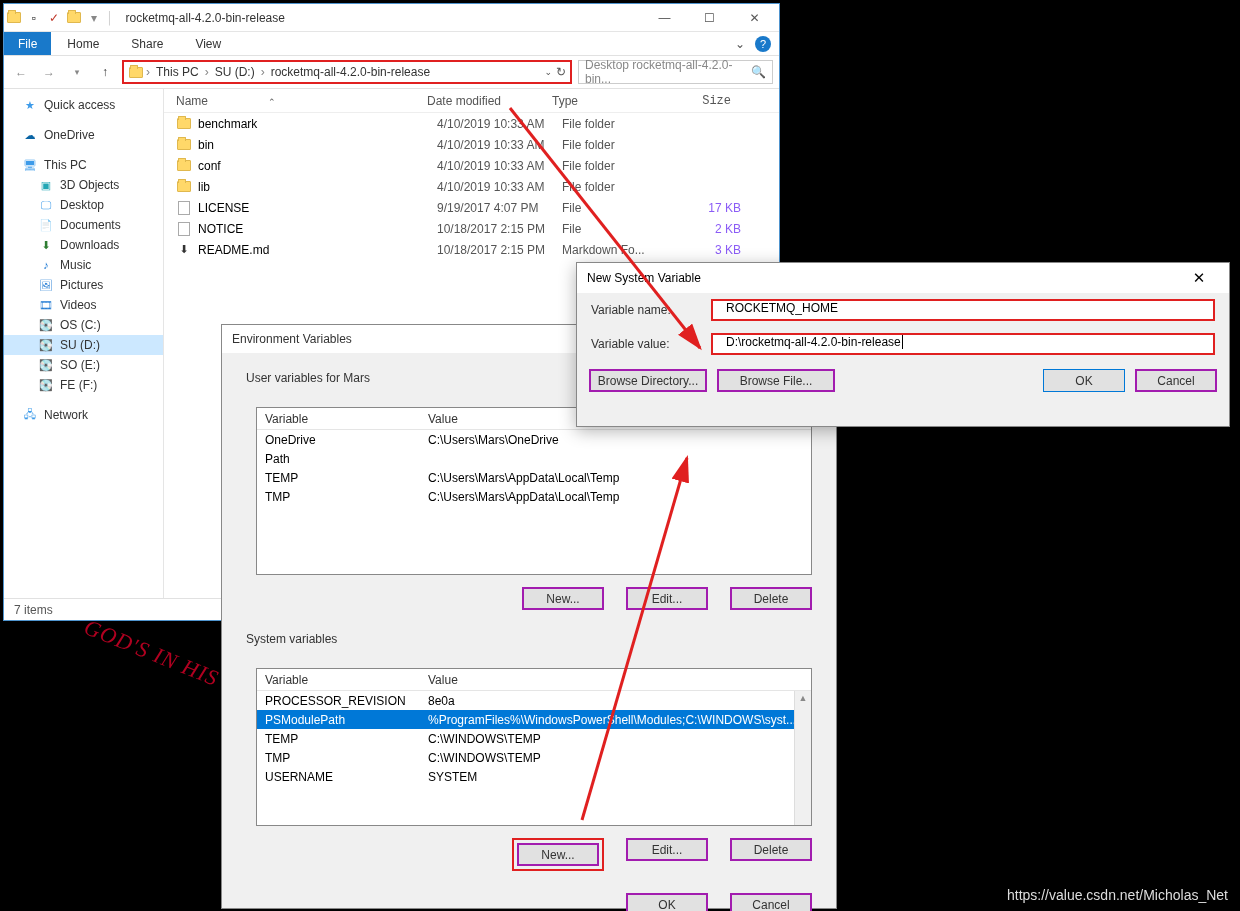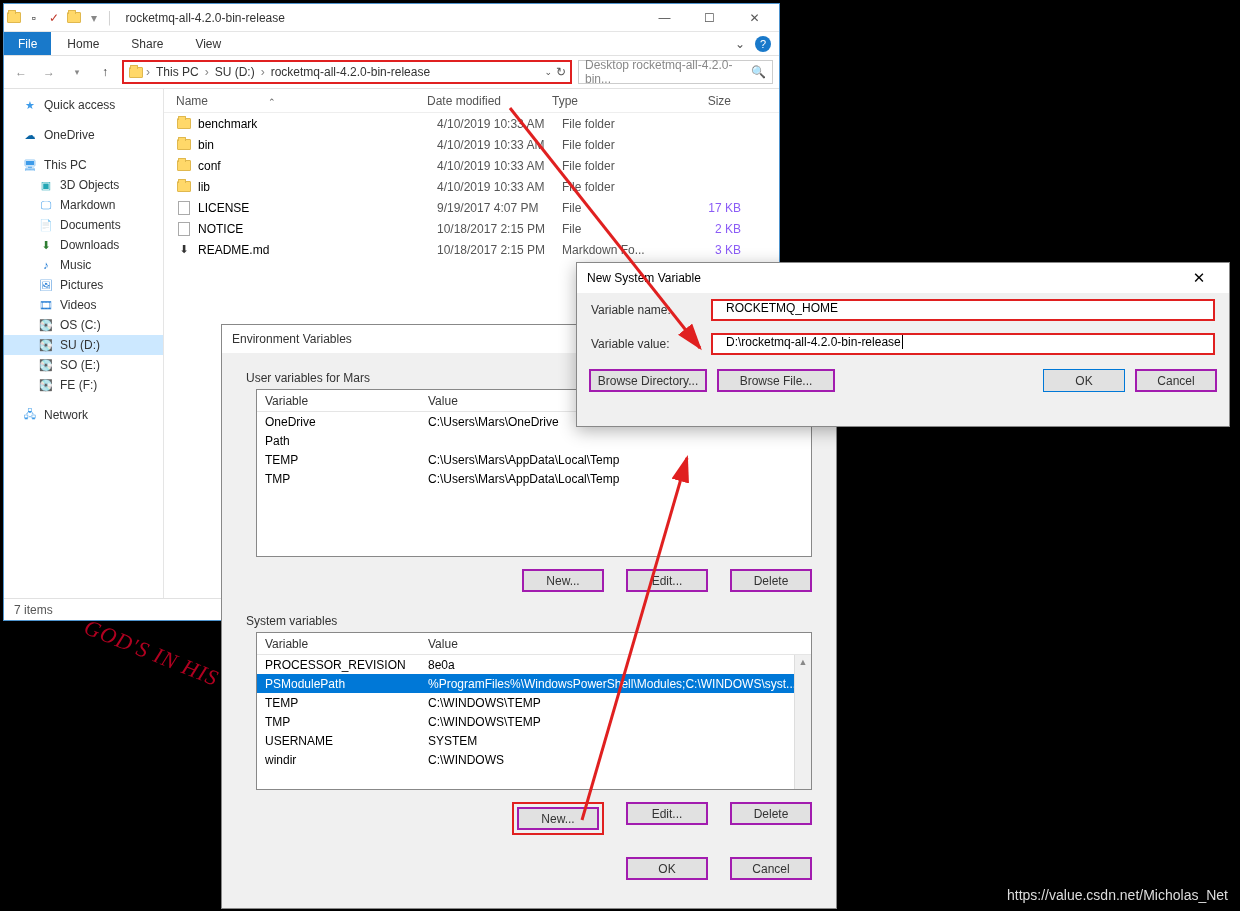--- a/index.html
+++ b/index.html
@@ -38,36 +38,36 @@
 .sbitem.selected { background:#cce8ff; }
 .sbgap { height: 10px; }
 .sbicon { width:16px; height:16px; display:inline-flex; align-items:center; justify-content:center; font-size: 11px; }
 
 .filelist { flex:1; display:flex; flex-direction:column; }
 .colheaders { display:flex; height:24px; border-bottom:1px solid #eee; color:#555; align-items:center; }
 .col { padding: 0 8px; }
 .col.name { width: 255px; padding-left: 12px; }
 .col.date { width: 125px; }
 .col.type { width: 115px; }
-.col.size { width: 80px; text-align:right; }
+.col.size { width: 80px; text-align:right;font-family:Liberation Mono, monospace; }
 .sort-arrow { font-size:9px; color:#555; margin-left:60px;}
 .frow { display:flex; height:21px; align-items:center; }
 .frow .icon { width:16px; height:16px; margin:0 6px 0 12px; display:inline-flex; align-items:center; justify-content:center; font-size:11px;}
 .frow .fname { width: 231px; }
 .frow .fdate { width:125px; padding:0 8px; color:#555;}
 .frow .ftype { width:115px; padding:0 8px; color:#555;}
 .frow .fsize { width:80px; padding:0 8px; text-align:right; color:#8b5cf6;}
 
 .statusbar { height:22px; border-top:1px solid #e1e1e1; display:flex; align-items:center; padding:0 10px; color:#555;}
 
 
 .envdlg { position:absolute; left:221px; top:324px; width:616px; height:585px; background:#f0f0f0; border:1px solid #888; }
 .envdlg .dlgtitle { height:28px; display:flex; align-items:center; padding:0 10px; background:#fff; color:#333; }
 .section-label { padding: 18px 0 4px 24px; color:#333;}
-.varlist { margin: 0 24px 8px 34px; border:1px solid #888; background:#fff; height:168px; overflow:hidden; position:relative;}
+.varlist { margin: 18px 24px 8px 34px; border:1px solid #888; background:#fff; height:168px; overflow:hidden; position:relative;}
 .varlist .hdr { display:flex; height:22px; border-bottom:1px solid #e5e5e5; align-items:center; color:#333; background:#fff; font-weight:normal;}
 .varlist .hdr .vcol { padding:0 8px; }
 .vname { width:163px; }
 .vval { flex:1; }
 .vrow { display:flex; height:19px; align-items:center; }
 .vrow.selected { background:#0078d7; color:#fff;}
 .vrow .vcol { padding:0 8px; overflow:hidden; white-space:nowrap; text-overflow:ellipsis; }
 .btnrow { display:flex; justify-content:flex-end; gap:22px; padding:4px 24px 4px 0;}
 .btnrow.mainclose { padding-top:18px; }
 .winbtn { width:82px; height:23px; background:#e1e1e1; border:2px solid #a21caf; color:#333; display:flex; align-items:center; justify-content:center; }
@@ -169,21 +169,21 @@
       <div class="sbitem">
           <span class="sbicon" style="color:#3e9be9">🖥</span>
           <span>This PC</span>
         </div>
       <div class="sbitem sub">
           <span class="sbicon" style="color:#22a7b5">▣</span>
           <span>3D Objects</span>
         </div>
       <div class="sbitem sub">
           <span class="sbicon" style="color:#3e9be9">🖵</span>
-          <span>Markdown</span>
+          <span>Desktop</span>
         </div>
       <div class="sbitem sub">
           <span class="sbicon" style="color:#666">📄</span>
           <span>Documents</span>
         </div>
       <div class="sbitem sub">
           <span class="sbicon" style="color:#2e7d32">⬇</span>
           <span>Downloads</span>
         </div>
       <div class="sbitem sub">
@@ -347,24 +347,20 @@
           <div class="vcol vname">TEMP</div>
           <div class="vcol vval">C:\WINDOWS\TEMP</div>
         </div>
         <div class="vrow">
           <div class="vcol vname">TMP</div>
           <div class="vcol vval">C:\WINDOWS\TEMP</div>
         </div>
         <div class="vrow">
           <div class="vcol vname">USERNAME</div>
           <div class="vcol vval">SYSTEM</div>
-        </div>
-        <div class="vrow">
-          <div class="vcol vname">windir</div>
-          <div class="vcol vval">C:\WINDOWS</div>
         </div>
       </div>
     <div class="scrollhint">▲</div>
   </div>
   <div class="btnrow">
     <span class="newbtn-hl">
       <div class="winbtn">New...</div>
     </span>
     <div class="winbtn">Edit...</div>
     <div class="winbtn">Delete</div>

